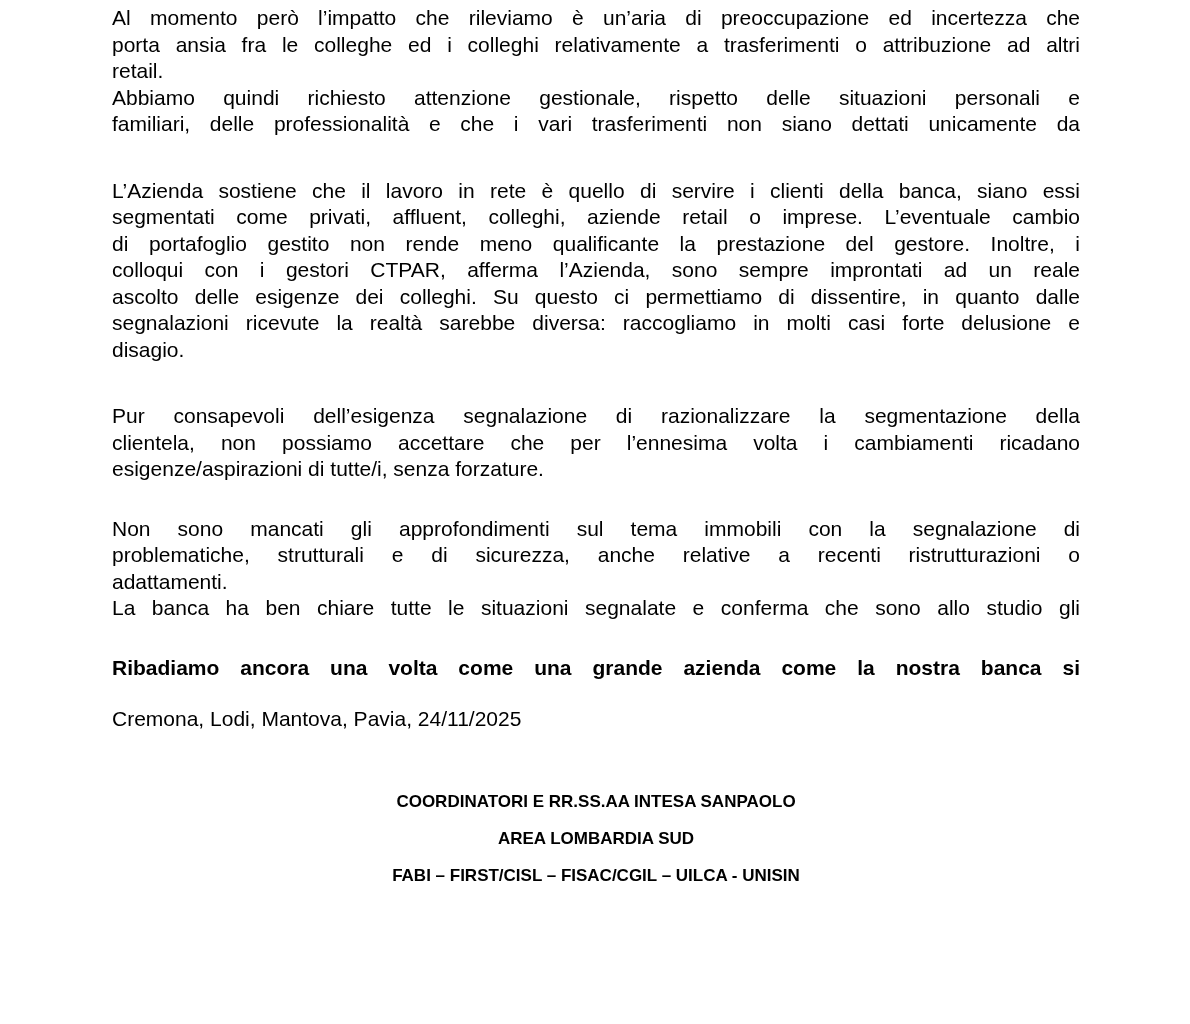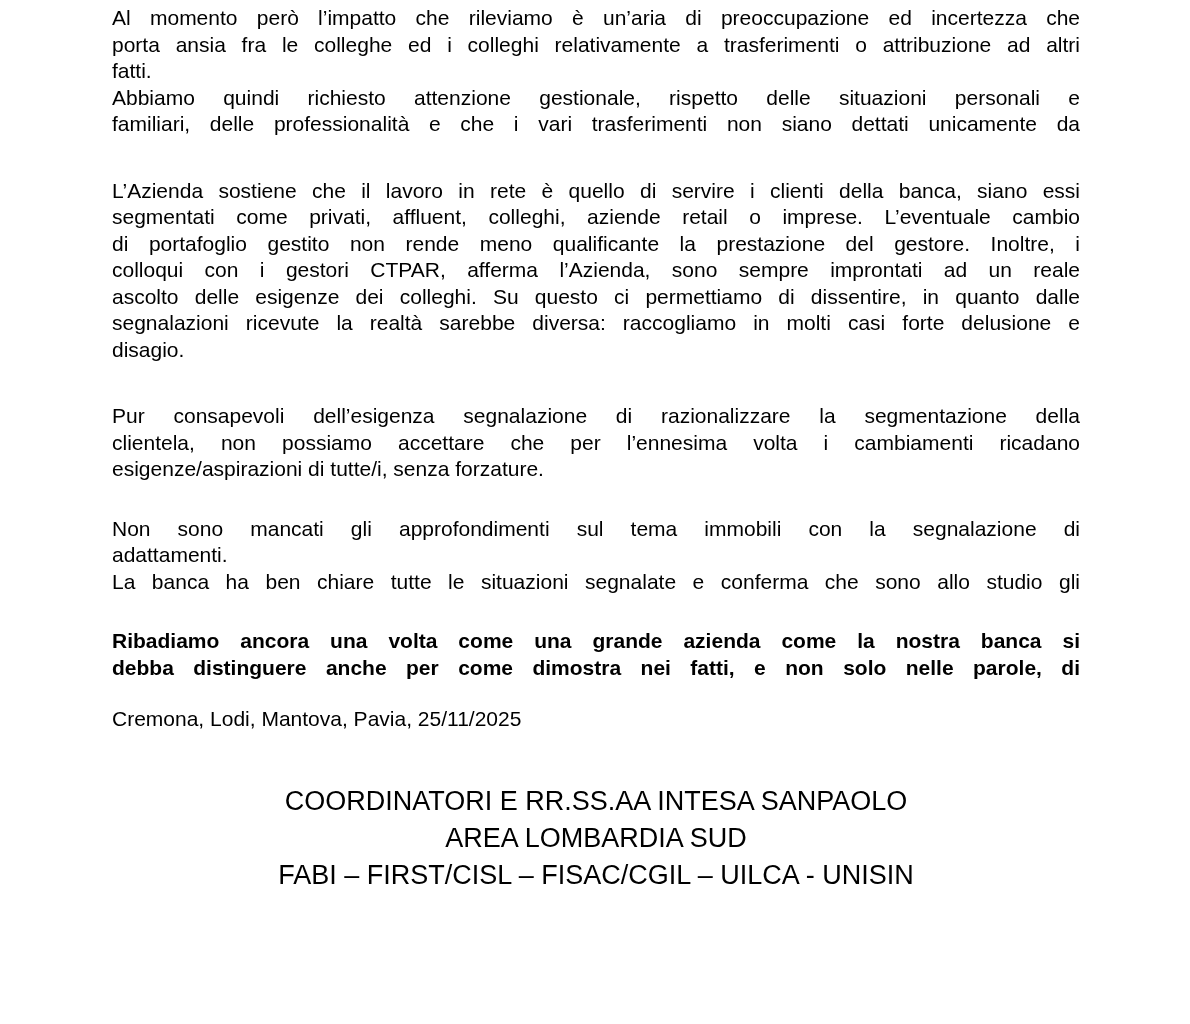--- a/index.html
+++ b/index.html
@@ -27,35 +27,35 @@
   .p.bold .ln { font-weight: bold; }
   .p.left .ln { text-align: left; text-align-last: left; }
   
   .gap-sm { height: 25px; }
   .gap-md { height: 33px; }
   .gap-lg { height: 40px; }
   .gap-xl { height: 50px; }
   
   .footer { text-align: center; }
   .fln {
-    font-size: 27px;
-    font-weight: normal;
+    font-size: 17px;
+    font-weight: bold;
     line-height: 37px;
     text-align: center;
   }
 </style>
 </head>
 <body>
 
 <div class="page">
   <main>
       <div class="p">
         <div class="ln">Al momento però l’impatto che rileviamo è un’aria di preoccupazione ed incertezza che</div>
         <div class="ln">porta ansia fra le colleghe ed i colleghi relativamente a trasferimenti o attribuzione ad altri</div>
-        <div class="ln last">fatti.</div>
+        <div class="ln last">retail.</div>
       </div>
       <div class="p">
         <div class="ln">Abbiamo quindi richiesto attenzione gestionale, rispetto delle situazioni personali e</div>
         <div class="ln">familiari, delle professionalità e che i vari trasferimenti non siano dettati unicamente da</div>
       </div>
       <div class="gap-lg"></div>
       <div class="p">
         <div class="ln">L’Azienda sostiene che il lavoro in rete è quello di servire i clienti della banca, siano essi</div>
         <div class="ln">segmentati come privati, affluent, colleghi, aziende retail o imprese. L’eventuale cambio</div>
         <div class="ln">di portafoglio gestito non rende meno qualificante la prestazione del gestore. Inoltre, i</div>
@@ -66,33 +66,33 @@
       </div>
       <div class="gap-lg"></div>
       <div class="p">
         <div class="ln">Pur consapevoli dell’esigenza segnalazione di razionalizzare la segmentazione della</div>
         <div class="ln">clientela, non possiamo accettare che per l’ennesima volta i cambiamenti ricadano</div>
         <div class="ln last">esigenze/aspirazioni di tutte/i, senza forzature.</div>
       </div>
       <div class="gap-md"></div>
       <div class="p">
         <div class="ln">Non sono mancati gli approfondimenti sul tema immobili con la segnalazione di</div>
+        <div class="ln">problematiche, strutturali e di sicurezza, anche relative a recenti ristrutturazioni o</div>
         <div class="ln last">adattamenti.</div>
       </div>
       <div class="p">
         <div class="ln">La banca ha ben chiare tutte le situazioni segnalate e conferma che sono allo studio gli</div>
       </div>
       <div class="gap-md"></div>
       <div class="p bold">
         <div class="ln">Ribadiamo ancora una volta come una grande azienda come la nostra banca si</div>
-        <div class="ln">debba distinguere anche per come dimostra nei fatti, e non solo nelle parole, di</div>
       </div>
       <div class="gap-sm"></div>
       <div class="p left">
-        <div class="ln last">Cremona, Lodi, Mantova, Pavia, 25/11/2025</div>
+        <div class="ln last">Cremona, Lodi, Mantova, Pavia, 24/11/2025</div>
       </div>
       <div class="gap-xl"></div>
     </main>
   <section class="footer">
       <div class="fln">COORDINATORI E RR.SS.AA INTESA SANPAOLO</div>
       <div class="fln">AREA LOMBARDIA SUD</div>
       <div class="fln">FABI – FIRST/CISL – FISAC/CGIL – UILCA - UNISIN</div>
     </section>
 </div>
 

